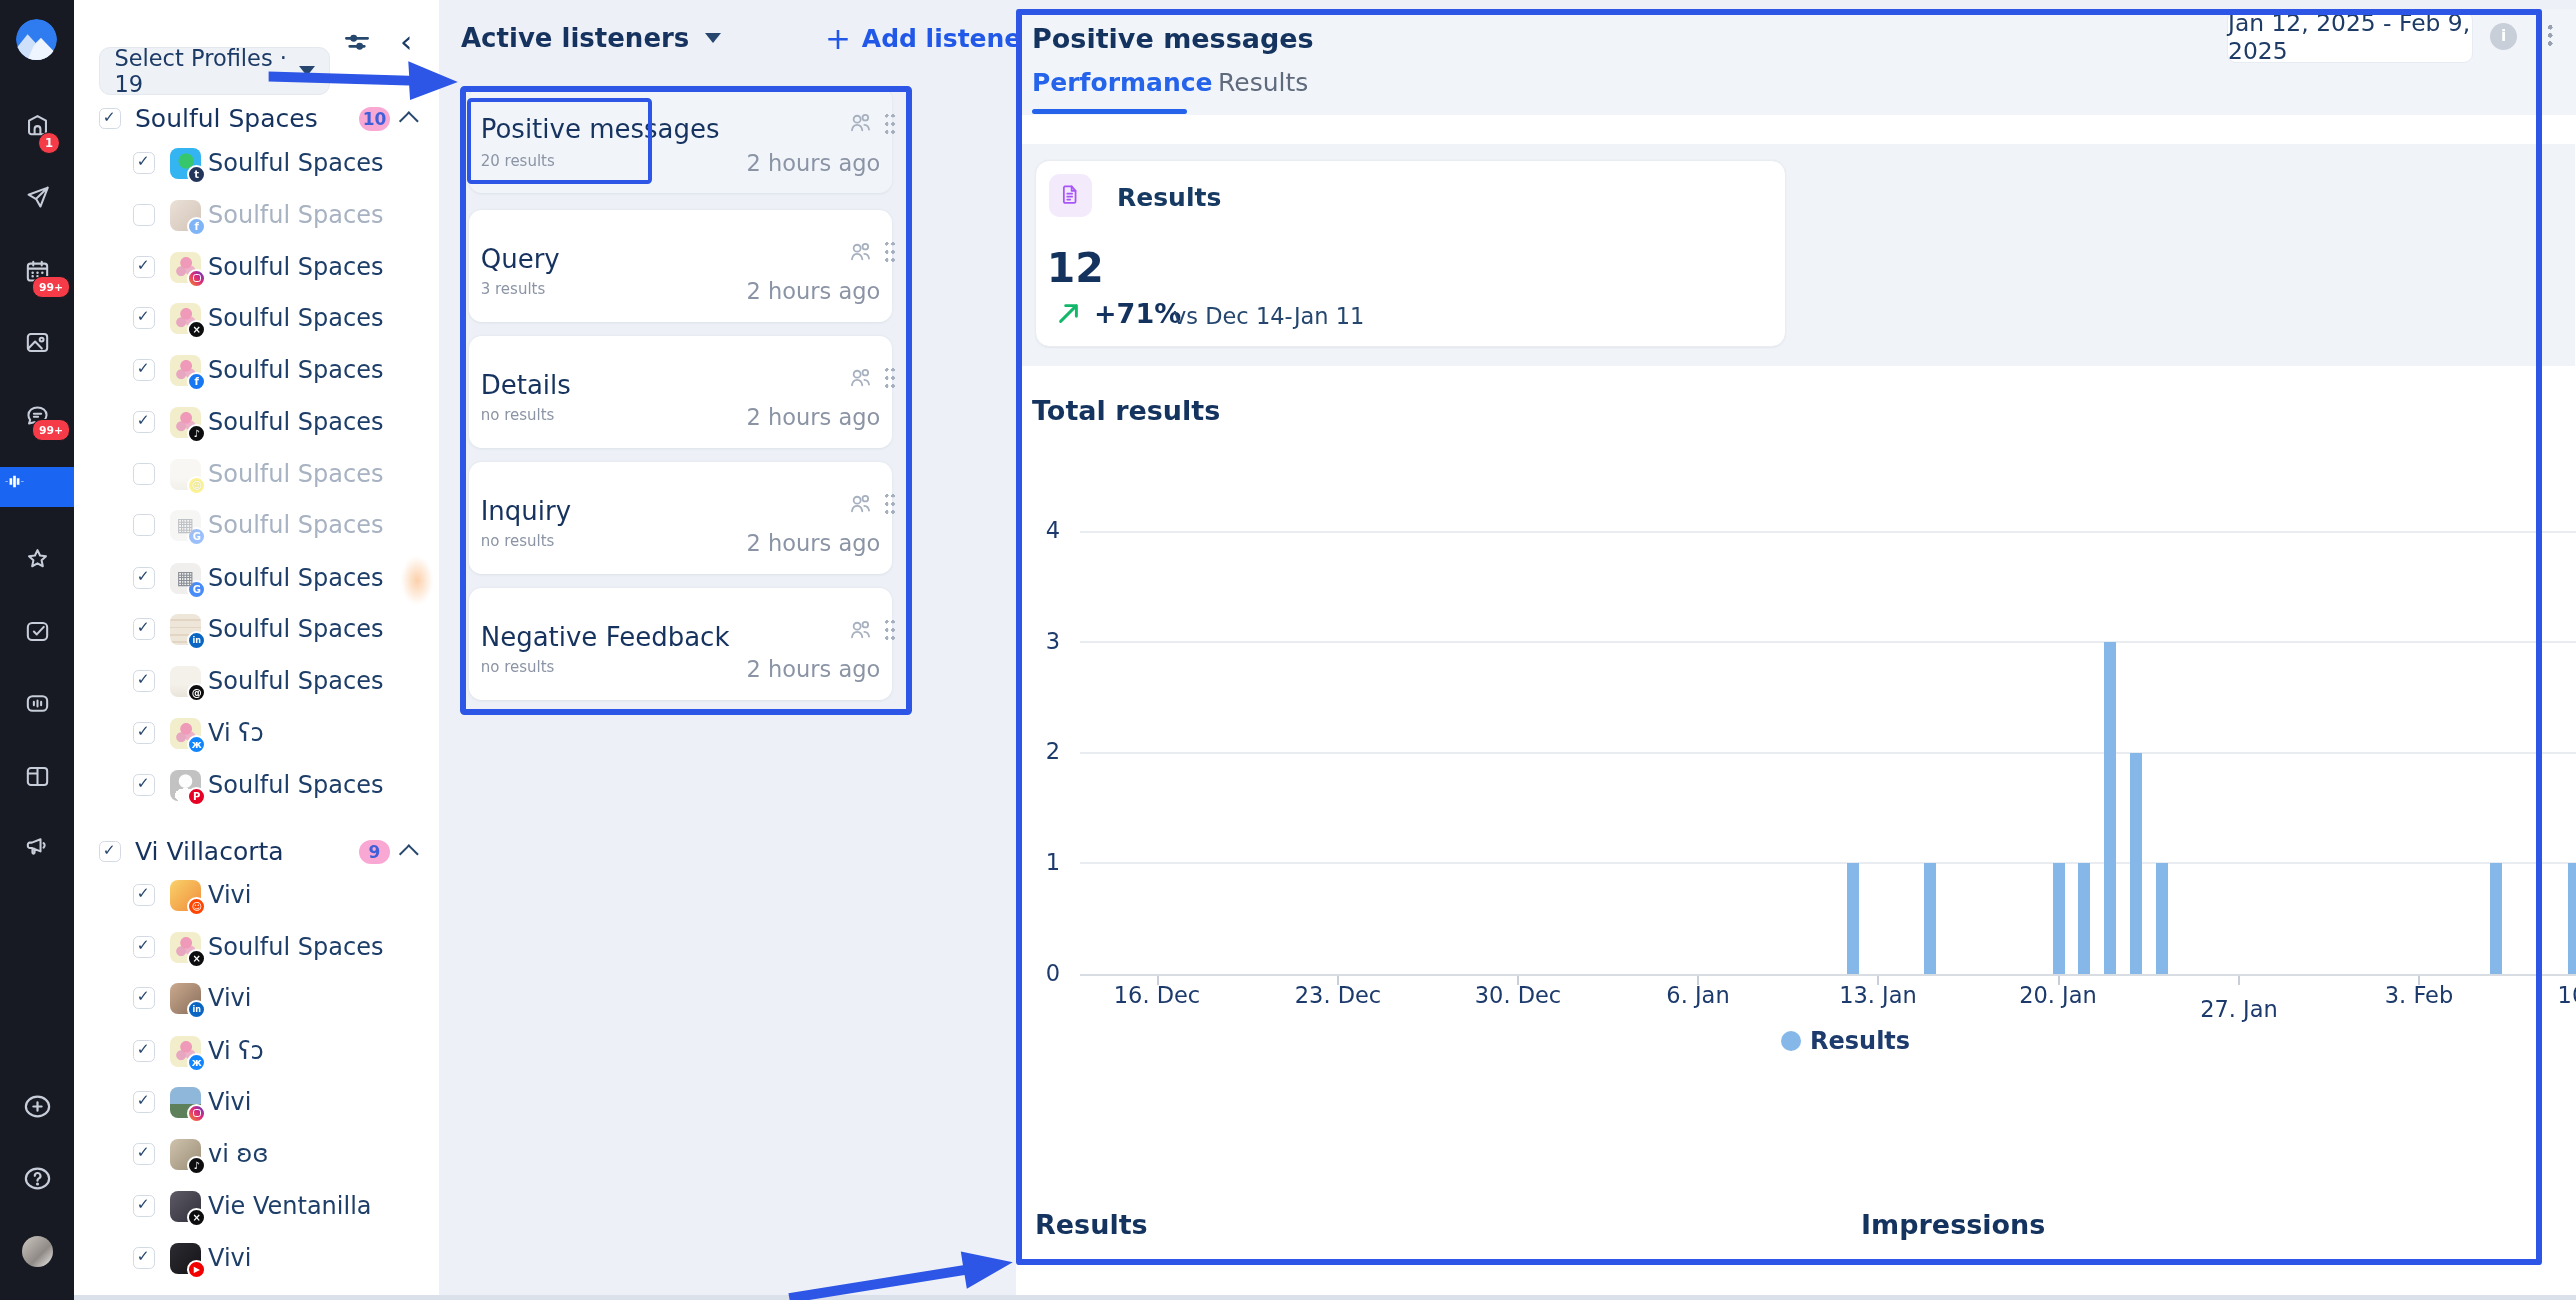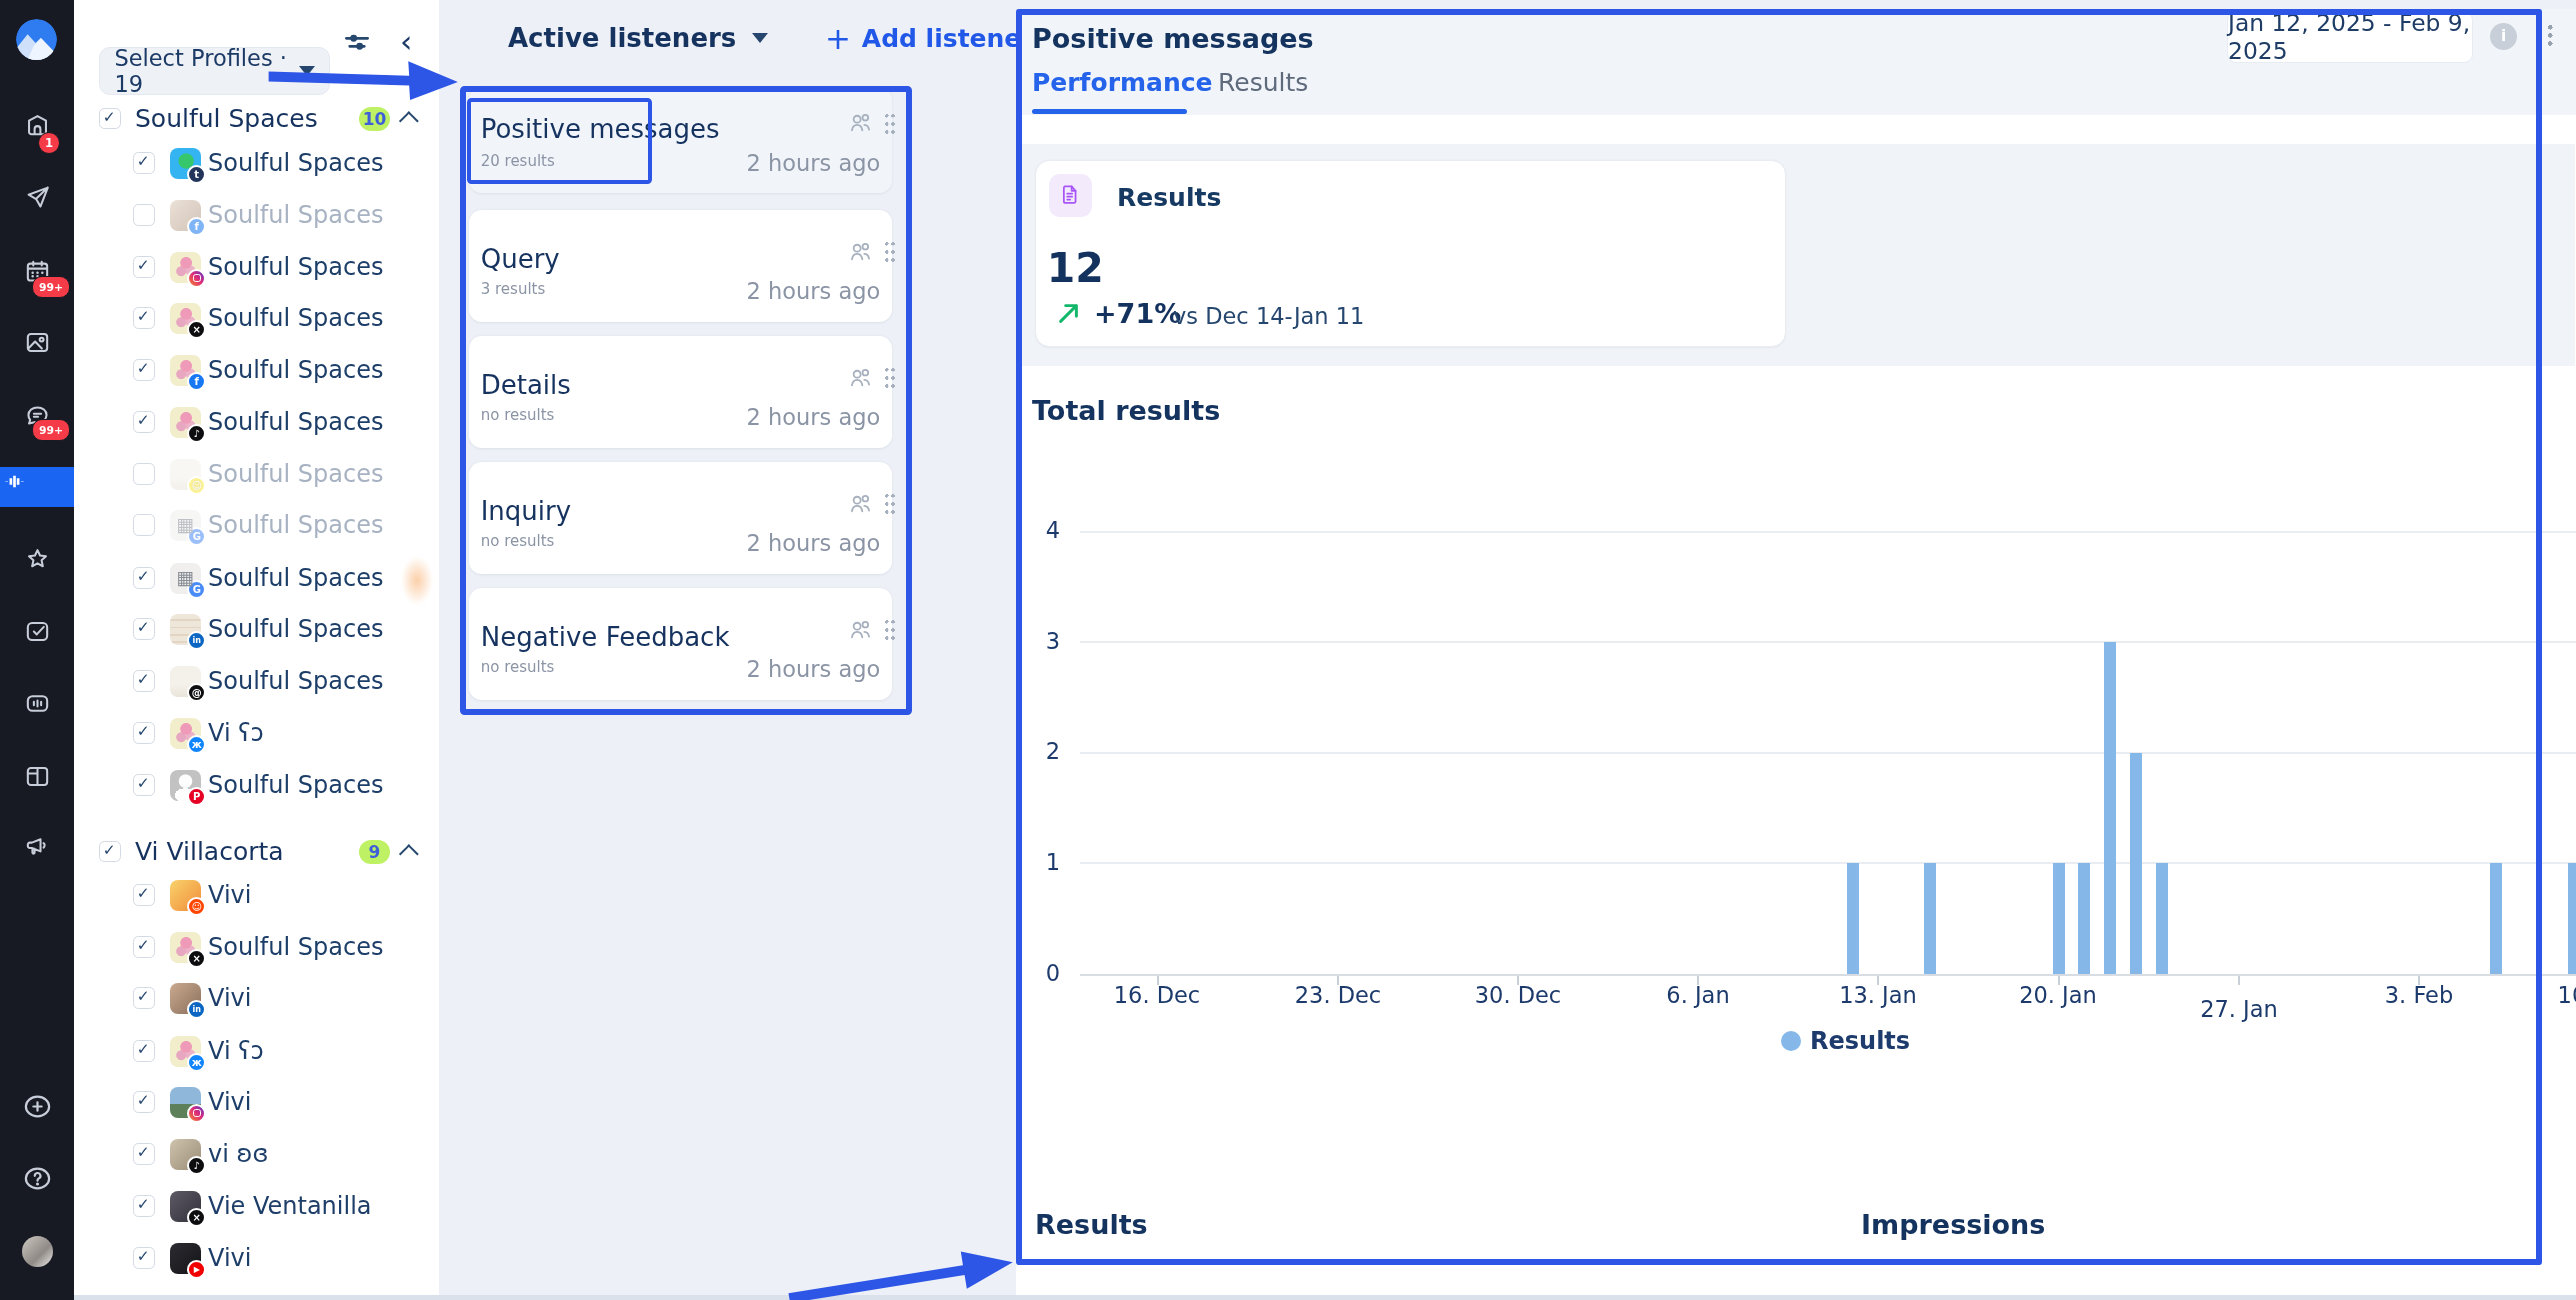--- a/index.html
+++ b/index.html
@@ -13,21 +13,21 @@
   #rail-active svg{stroke:#fff;stroke-width:2.2;}
   .rbadge{position:absolute;background:#f43b47;color:#fff;font-weight:bold;display:flex;align-items:center;justify-content:center;border:1.8px solid #171a22;z-index:3;}
   .logo{position:absolute;left:16px;top:19px;width:41px;height:41px;border-radius:50%;overflow:hidden;}
   .railavatar{width:31px;height:31px;border-radius:50%;background:linear-gradient(135deg,#cfc8c2,#8f8a86 60%,#f0eeec);}
   
   #profiles{position:absolute;left:74px;top:0;width:365px;height:1295px;background:#fff;}
   .pill{position:absolute;left:25px;top:19px;width:231px;height:48px;background:#eef1f6;border:0.9px solid #e4e9f0;border-radius:10.8px;display:flex;align-items:center;padding:0 14.4px;box-sizing:border-box;color:#1c3a66;font-size:22.5px;margin-top:28px;}
   .caret{width:0;height:0;border-left:8px solid transparent;border-right:8px solid transparent;border-top:10px solid #26466e;margin-left:auto;}
   .ghead{position:absolute;left:0;width:365px;height:31px;}
   .ghead .glabel{position:absolute;left:61px;top:0;line-height:31px;font-size:25px;font-weight:500;color:#16335f;}
-  .gcount{position:absolute;left:285px;top:3.6px;width:31px;height:24px;border-radius:12.6px;background:#bef264;color:#3f5fd9;font-size:17px;font-weight:600;display:flex;align-items:center;justify-content:center;}
+  .gcount{position:absolute;left:285px;top:3.6px;width:31px;height:24px;border-radius:12.6px;background:#f9a8d4;color:#3f5fd9;font-size:17px;font-weight:600;display:flex;align-items:center;justify-content:center;}
   .chevup{position:absolute;left:328px;top:10.8px;width:11.7px;height:11.7px;border-left:2.3px solid #27486e;border-top:2.3px solid #27486e;transform:rotate(45deg);}
   .cb{position:absolute;width:21.6px;height:21.6px;background:#fff;border:1.4px solid #d3dae3;border-radius:5.4px;box-sizing:border-box;}
   .checked>.cb::after{content:"✓";position:absolute;left:2.7px;top:-0.9px;font-size:15.3px;color:#27486e;font-weight:bold;}
   .prow{position:absolute;left:0;width:365px;height:38px;}
   .prow .cb{left:59px;top:8px;}
   .av{position:absolute;left:96px;top:3.6px;width:31px;height:31px;border-radius:8px;}
   .bdg{position:absolute;right:-5.4px;bottom:-5.4px;width:15.3px;height:15.3px;border-radius:50%;border:2.3px solid #fff;color:#fff;font-size:10px;font-weight:bold;display:flex;align-items:center;justify-content:center;font-style:normal;}
   .plabel{position:absolute;left:134px;top:0;height:38px;display:flex;align-items:center;font-size:24px;color:#1d3e68;white-space:nowrap;}
   .muted .plabel{color:#a7b2c2;}
   .muted .av{opacity:.55;}
@@ -48,21 +48,21 @@
   .b-tumblr{background:#24355c;} .b-fb{background:#1877f2;}
   .b-ig{background:linear-gradient(45deg,#f58529,#dd2a7b 55%,#8134af 85%,#515bd4);}
   .b-ig::after{content:"";width:6.3px;height:6.3px;border:1.4px solid #fff;border-radius:2.7px;}
   .b-x,.b-tiktok,.b-threads{background:#0d0d0f;}
   .b-snap{background:#fbea3d;text-shadow:0 0 1.8px #9a9a6a;}
   .b-gbp{background:#4a8cf7;} .b-li{background:#0a66c2;font-size:8px;}
   .b-bsky{background:#1185fe;} .b-pin{background:#e60023;}
   .b-reddit{background:#ff4500;} .b-yt{background:#f20000;font-size:8px;}
   
   #listenHead{position:absolute;left:461px;top:20px;height:36px;display:flex;align-items:center;}
-  #listenTitle{font-size:26px;font-weight:700;color:#16335f;margin-left:47px;}
+  #listenTitle{font-size:26px;font-weight:700;color:#16335f;}
   #addListener{position:absolute;left:825px;top:20px;height:36px;display:flex;align-items:center;color:#2158e8;font-weight:600;font-size:25px;}
   .lcard{position:absolute;left:469px;width:423px;border-radius:12.6px;background:#fff;box-shadow:0 0.9px 2.7px rgba(16,24,40,.07);}
   .lcard.selected{background:#f1f5fa;}
   .ltitle{position:absolute;left:11.7px;top:27px;font-size:26px;font-weight:500;color:#16335f;white-space:nowrap;}
   .lsub{position:absolute;left:11.7px;top:65px;font-size:15px;color:#8b94a5;}
   .ltime{position:absolute;right:11.7px;top:63px;font-size:22.5px;color:#8b94a5;}
   .lpeople{position:absolute;left:378px;top:23.4px;width:27px;height:27px;}
   .lpeople svg{stroke:#a7b0be;fill:none;stroke-width:1.6;stroke-linecap:round;}
   .ldots{position:absolute;left:416px;top:27px;width:10px;height:20px;
     background:radial-gradient(circle 1.8px at 1.8px 1.8px,#a7b0be 95%,transparent),radial-gradient(circle 1.8px at 8px 1.8px,#a7b0be 95%,transparent),

